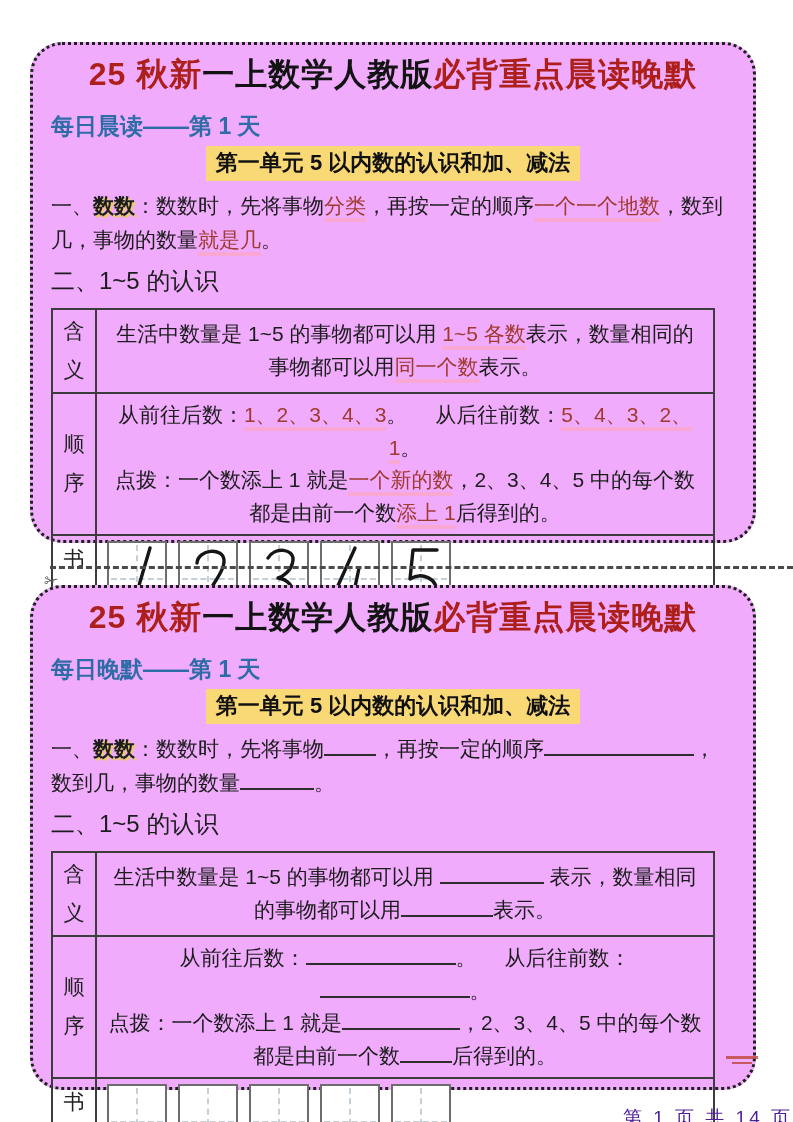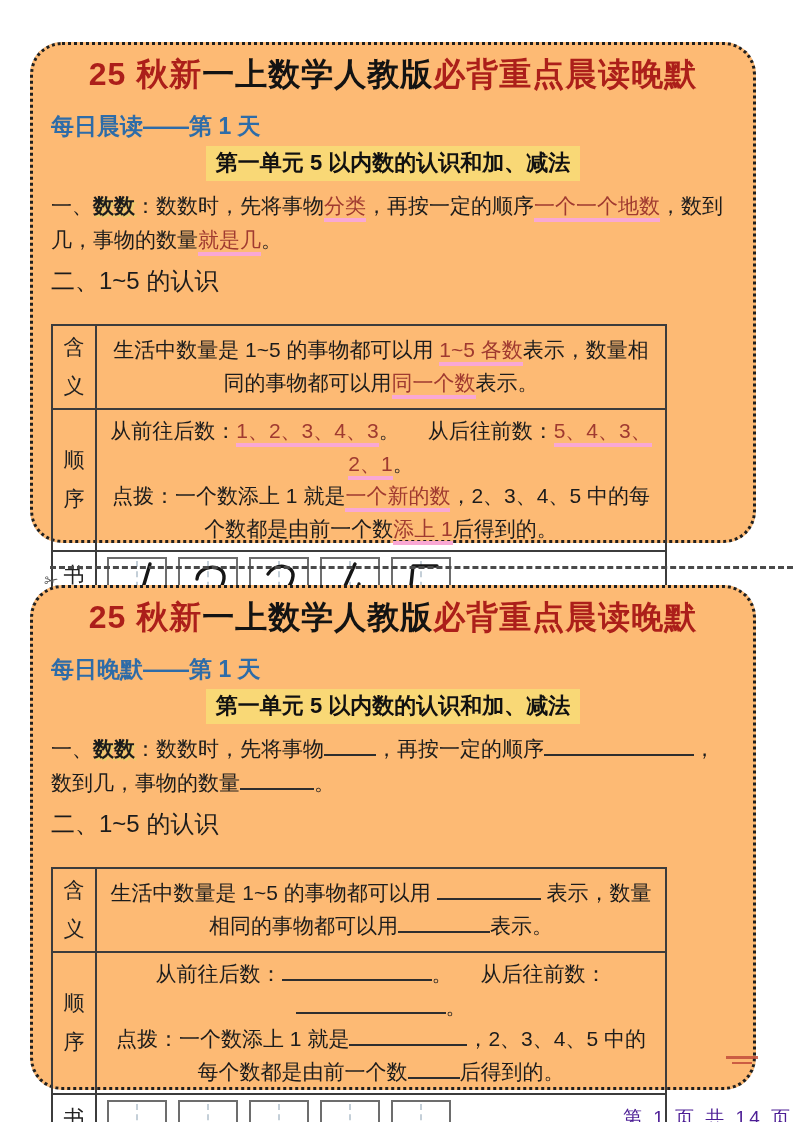--- a/index.html
+++ b/index.html
@@ -4,21 +4,21 @@
 <style>
   * { margin:0; padding:0; box-sizing:border-box; }
   html,body { background:#ffffff; }
   body {
     width:793px; height:1122px; position:relative;
     font-family:"Liberation Sans","DejaVu Sans",sans-serif;
     color:#1c1c1c; overflow:hidden;
   }
   .panel {
     position:absolute; left:30px; width:726px;
-    border:3px dotted #1f1f1f; border-radius:32px; background:#fdba74;
+    border:3px dotted #1f1f1f; border-radius:32px; background:#f0abfc;
     padding:6px 18px 0 18px;
   }
   .panel-1 { top:42px;  height:501px; }
   .panel-2 { top:585px; height:505px; }
 
   .title { text-align:center; font-size:32px; font-weight:bold; letter-spacing:1px; line-height:1.2; margin-top:4px; }
   .title .red { color:#ac1f1a; }
   .title .black { color:#131313; }
 
   .subtitle { font-size:23px; font-weight:bold; color:#2e6ca8; margin-top:18px; }
@@ -28,21 +28,21 @@
 
   .para { font-size:21px; line-height:1.6; margin-top:8px; color:#1c1c1c; }
   .term-em { font-weight:bold; text-shadow:2px 2px 0 #eccb6e; }
   .ans { color:#a03a30; border-bottom:4px solid #f9a8d4; padding-bottom:1px; }
   .blank { display:inline-block; border-bottom:2px solid #2e2e2e; height:1.05em; vertical-align:baseline; }
   .w-sm { width:52px; } .w-md { width:74px; } .w-lg { width:118px; } .w-xl { width:150px; } .w-r1a { width:104px; } .w-r1b { width:92px; }
   .gap-left { margin-left:28px; }
 
   .h2 { font-size:24px; font-weight:normal; margin-top:5px; }
 
-  table.sheet { border-collapse:collapse; margin-top:24px; width:616px; }
+  table.sheet { border-collapse:collapse; margin-top:8px; width:664px; }
   table.sheet td { border:2px solid #3c3c3c; vertical-align:middle; }
   td.hd { width:44px; }
   td.hd .stack { width:23px; margin:0 auto; font-size:21px; line-height:1.85; word-break:break-all; text-align:center; color:#222; }
   td.cell { padding:5px 10px; font-size:21px; line-height:1.55;text-align:center; }
   .row-1 td { height:84px; }
   .row-2 td { height:98px; }
   .row-3 td { height:88px; }
 
   .writeboxes { display:flex; gap:11px; align-items:center; }
   .wbox { width:60px; height:76px; border:2px solid #6d6d6d; position:relative; background:#fff; flex:0 0 auto; }

